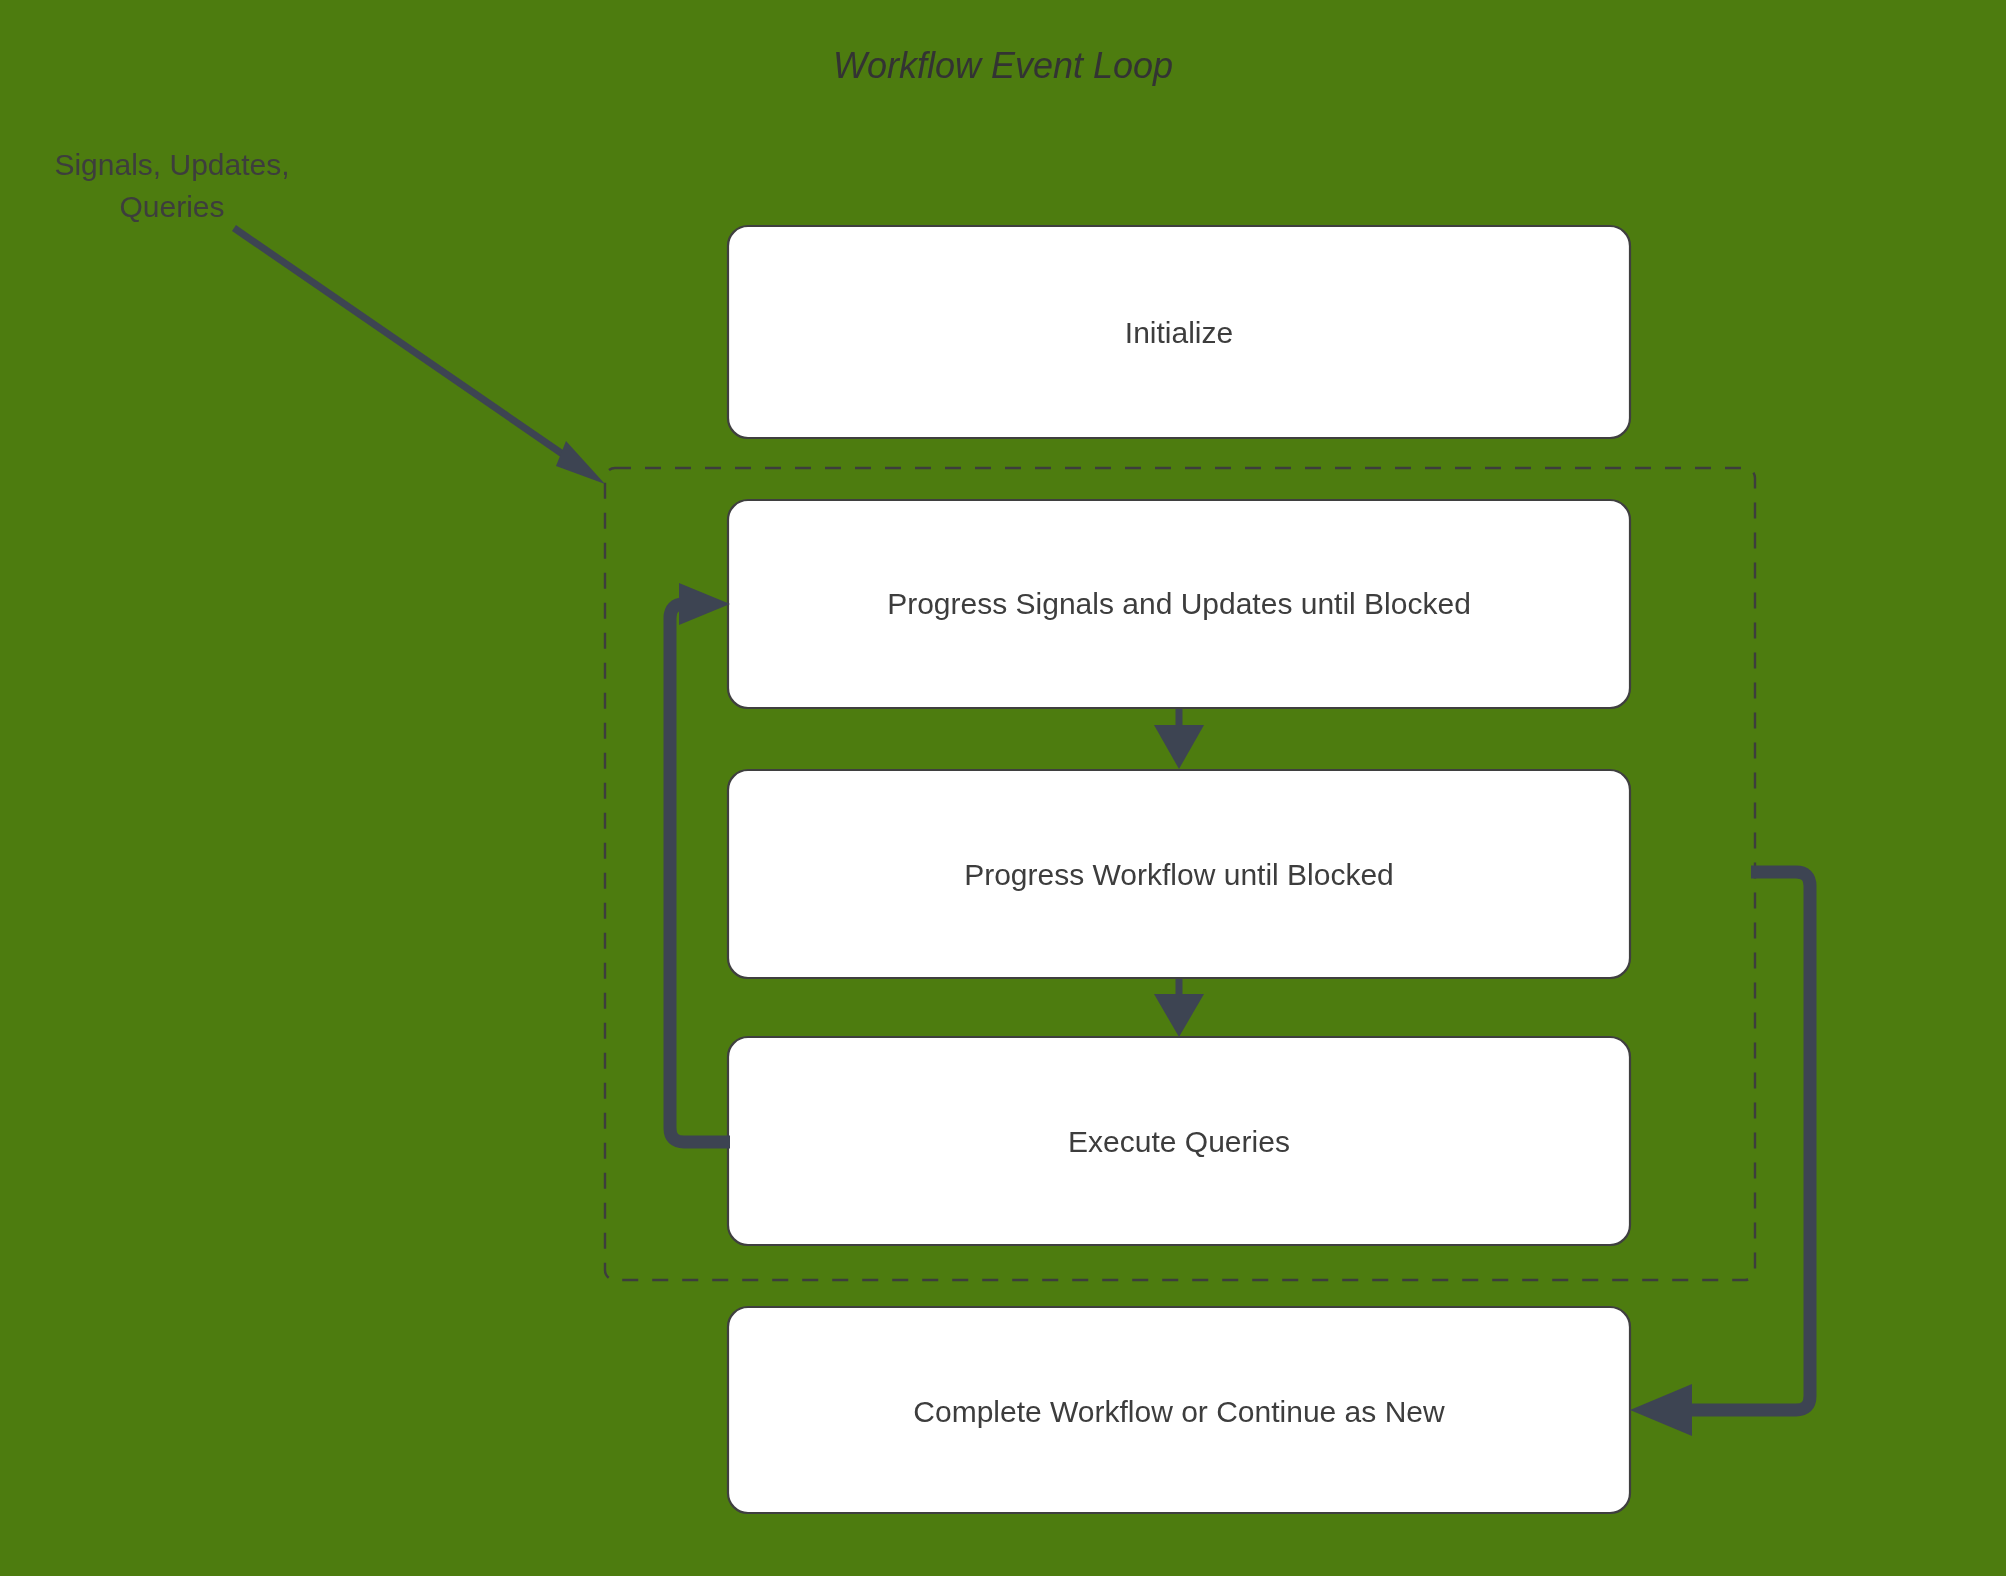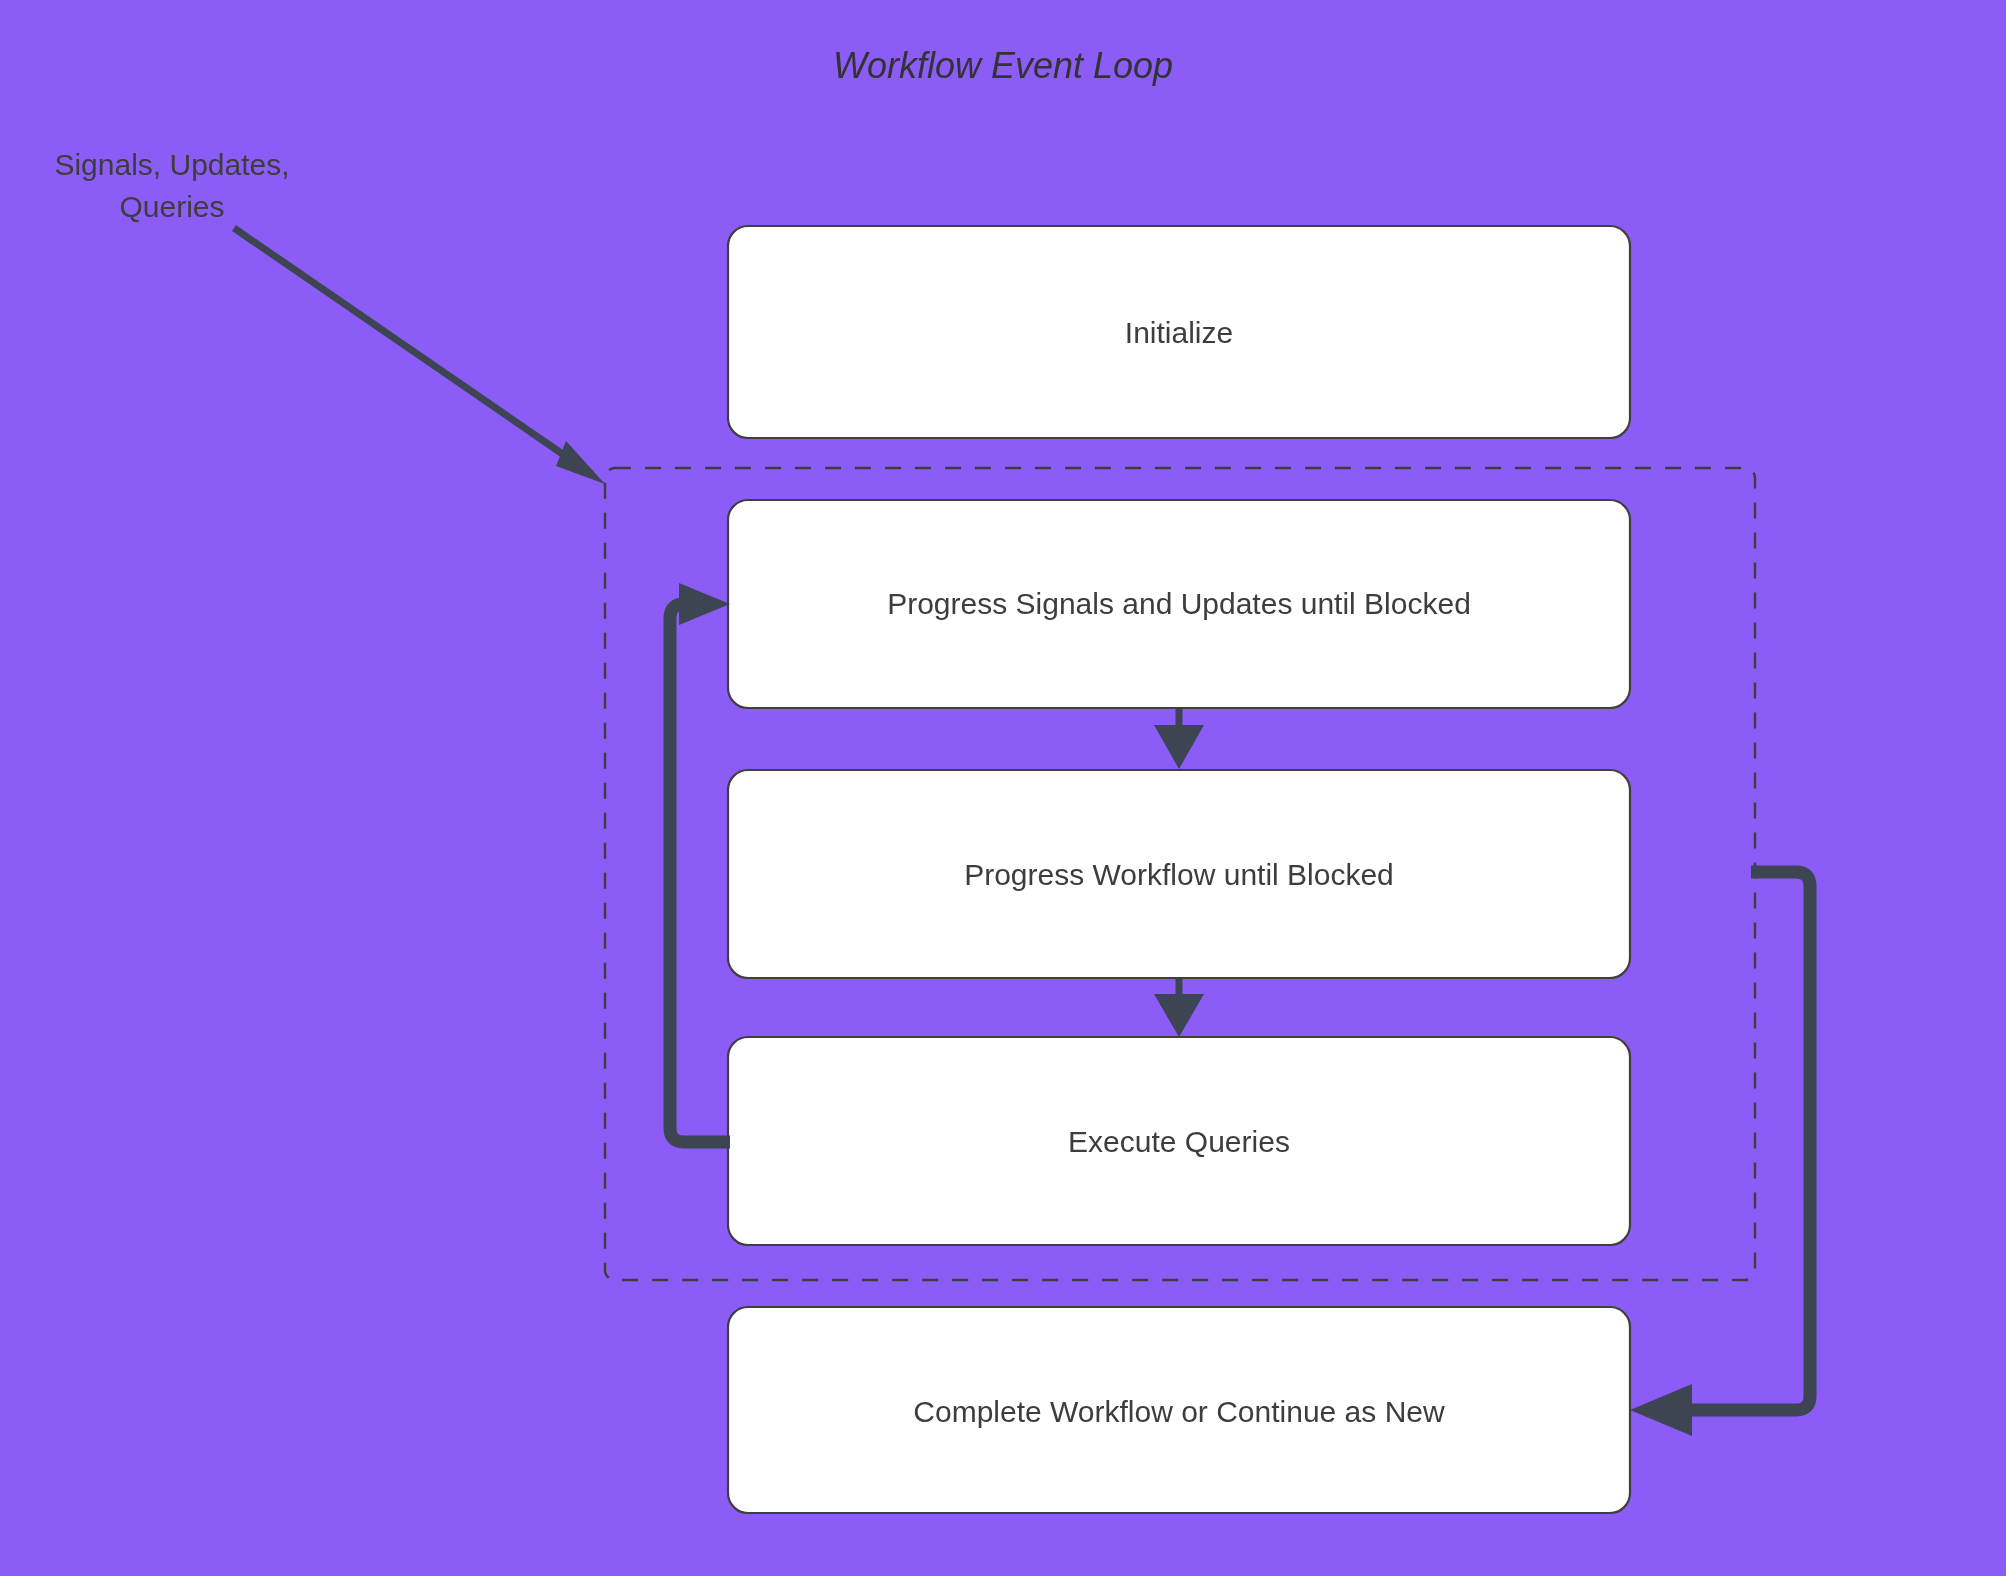--- a/index.html
+++ b/index.html
@@ -7,21 +7,21 @@
     padding: 0;
     background: #ffffff;
   }
   body {
     font-family: "Liberation Sans", sans-serif;
   }
   #canvas {
     position: relative;
     width: 2006px;
     height: 1576px;
-    background: #8b5cf6;
+    background: #4d7c0f;
     overflow: hidden;
   }
   #diagram-svg {
     position: absolute;
     top: 0;
     left: 0;
     width: 2006px;
     height: 1576px;
   }
   .diagram-title {

